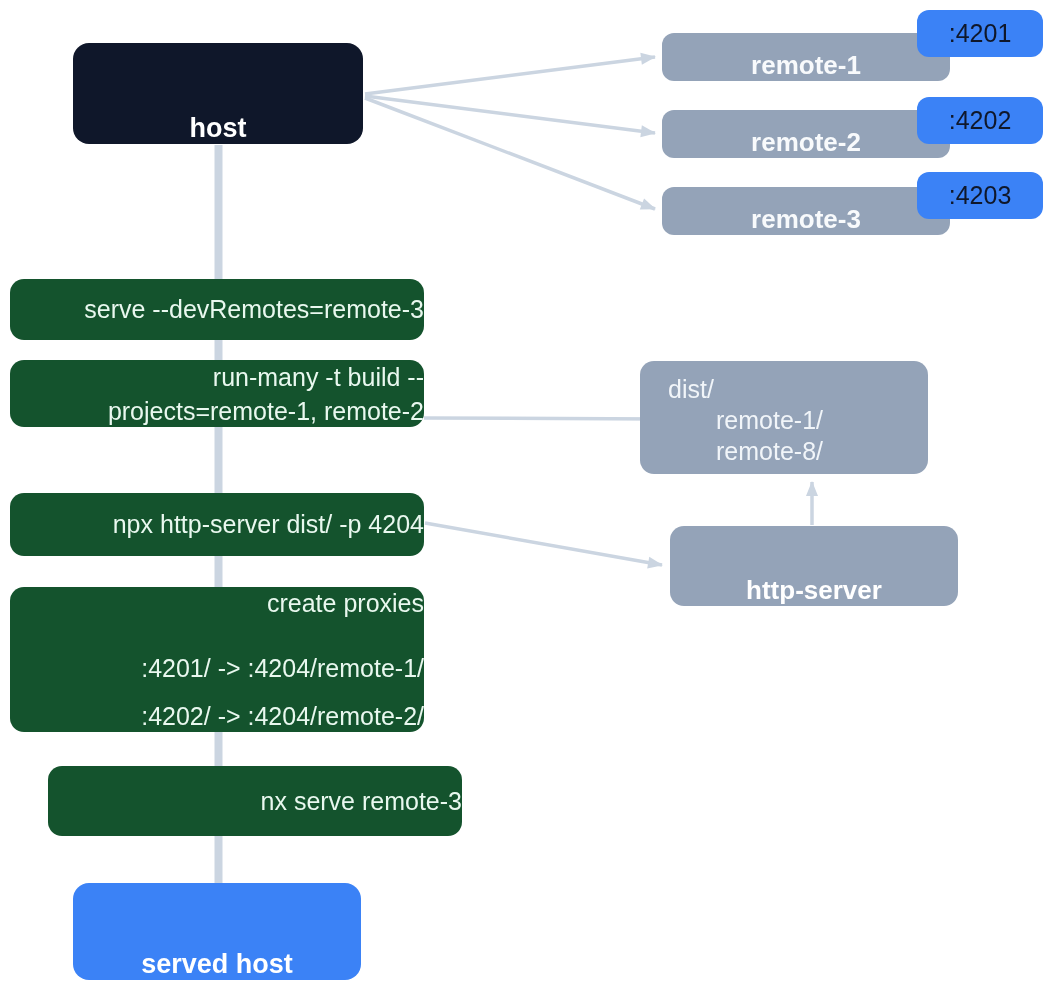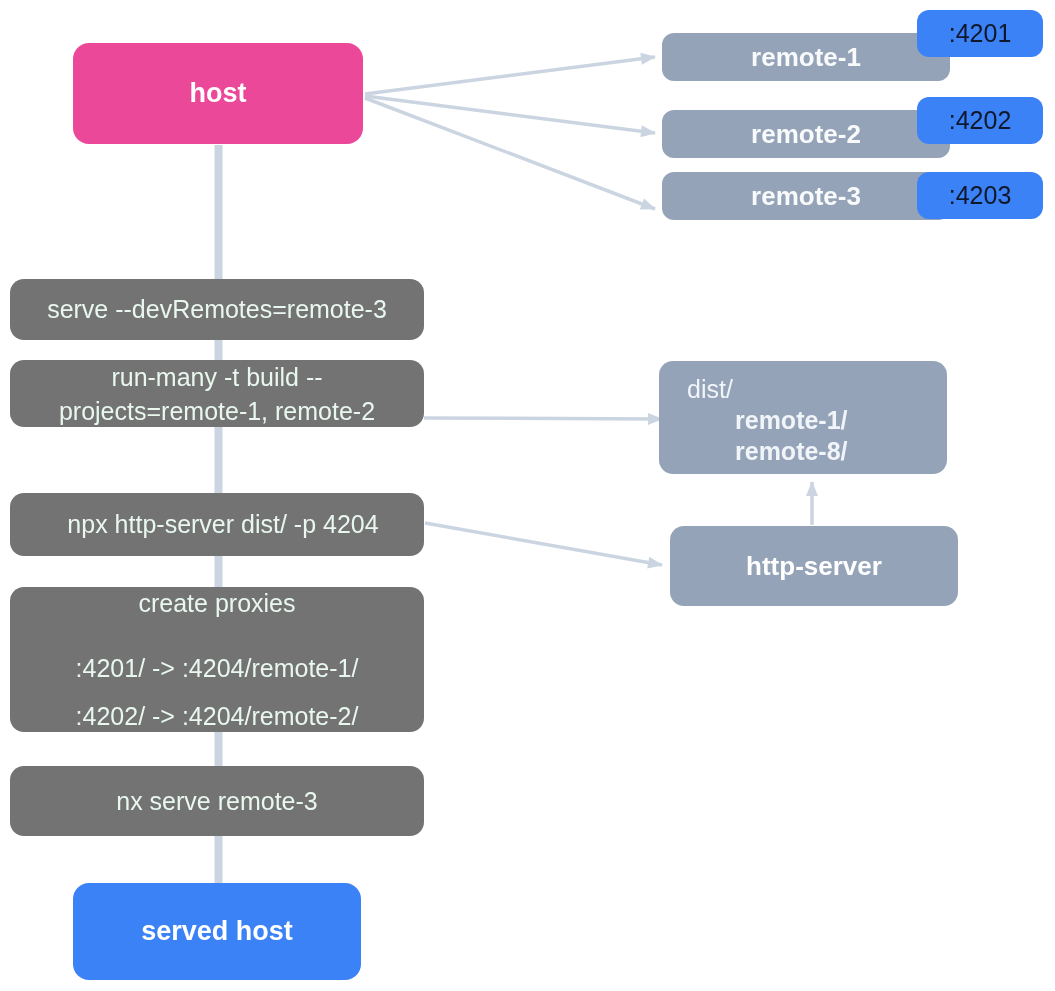--- a/index.html
+++ b/index.html
@@ -13,67 +13,67 @@
   }
   svg.connectors { position: absolute; left: 0; top: 0; z-index: 0; }
   svg.connectors line { stroke: #cbd5e1; }
   svg.connectors .trunk { stroke-width: 8; }
   svg.connectors .edge  { stroke-width: 3.5; }
 
   .node {
     position: absolute;
     box-sizing: border-box;
     display: flex;
-    align-items: center;
+    align-items: flex-end;
     justify-content: center;
     z-index: 1;
   }
   .host {
     left: 73px; top: 43px; width: 290px; height: 101px;
-    background: #ec4899; border-radius: 16px;
+    background: #0f172a; border-radius: 16px;
     color: #ffffff; font-weight: 700; font-size: 27px;
   }
   .green {
     left: 10px; width: 414px;
-    background: #737373; border-radius: 14px;
+    background: #14532d; border-radius: 14px;
     color: #e9f8ef; font-size: 25px;
     flex-direction: column;
     text-align: center;
   }
   .step-serve    { top: 279px; height: 61px; }
   .step-run-many { top: 360px; height: 67px; line-height: 34px; }
   .step-npx      { top: 493px; height: 63px; padding-left: 12px; }
   .step-proxies  { top: 587px; height: 145px; line-height: 32px; gap: 16px; }
-  .step-nx-serve { top: 766px; height: 70px; }
+  .step-nx-serve { top: 766px; height: 70px; margin-left: 38px; }
   .spacer { height: 32px; width: 100%; }
 
   .remote {
     left: 662px; width: 288px; height: 48px;
     background: #94a3b8; border-radius: 12px;
     color: #f8fafc; font-weight: 700; font-size: 26px;
   }
-  .r1 { top: 33px; } .r2 { top: 110px; } .r3 { top: 172px; }
+  .r1 { top: 33px; } .r2 { top: 110px; } .r3 { top: 187px; }
 
   .badge {
     position: absolute; left: 917px; width: 126px; height: 47px;
     background: #3b82f6; border-radius: 12px;
     color: #0f172a; font-size: 25px;
     display: flex; align-items: center; justify-content: center;
     z-index: 2;
   }
   .b1 { top: 10px; } .b2 { top: 97px; } .b3 { top: 172px; }
 
   .dist {
-    left: 659px; top: 361px; width: 288px; height: 113px;
+    left: 640px; top: 361px; width: 288px; height: 113px;
     background: #94a3b8; border-radius: 14px;
     color: #f1f5f9; font-size: 25px; line-height: 31px;
     display: block;
     padding: 13px 0 0 28px;
   }
-  .dist .indent { padding-left: 48px; font-weight: bold; }
+  .dist .indent { padding-left: 48px; }
 
   .http-server {
     left: 670px; top: 526px; width: 288px; height: 80px;
     background: #94a3b8; border-radius: 14px;
     color: #ffffff; font-weight: 700; font-size: 26px;
   }
   .served-host {
     left: 73px; top: 883px; width: 288px; height: 97px;
     background: #3b82f6; border-radius: 16px;
     color: #ffffff; font-weight: 700; font-size: 27px;

